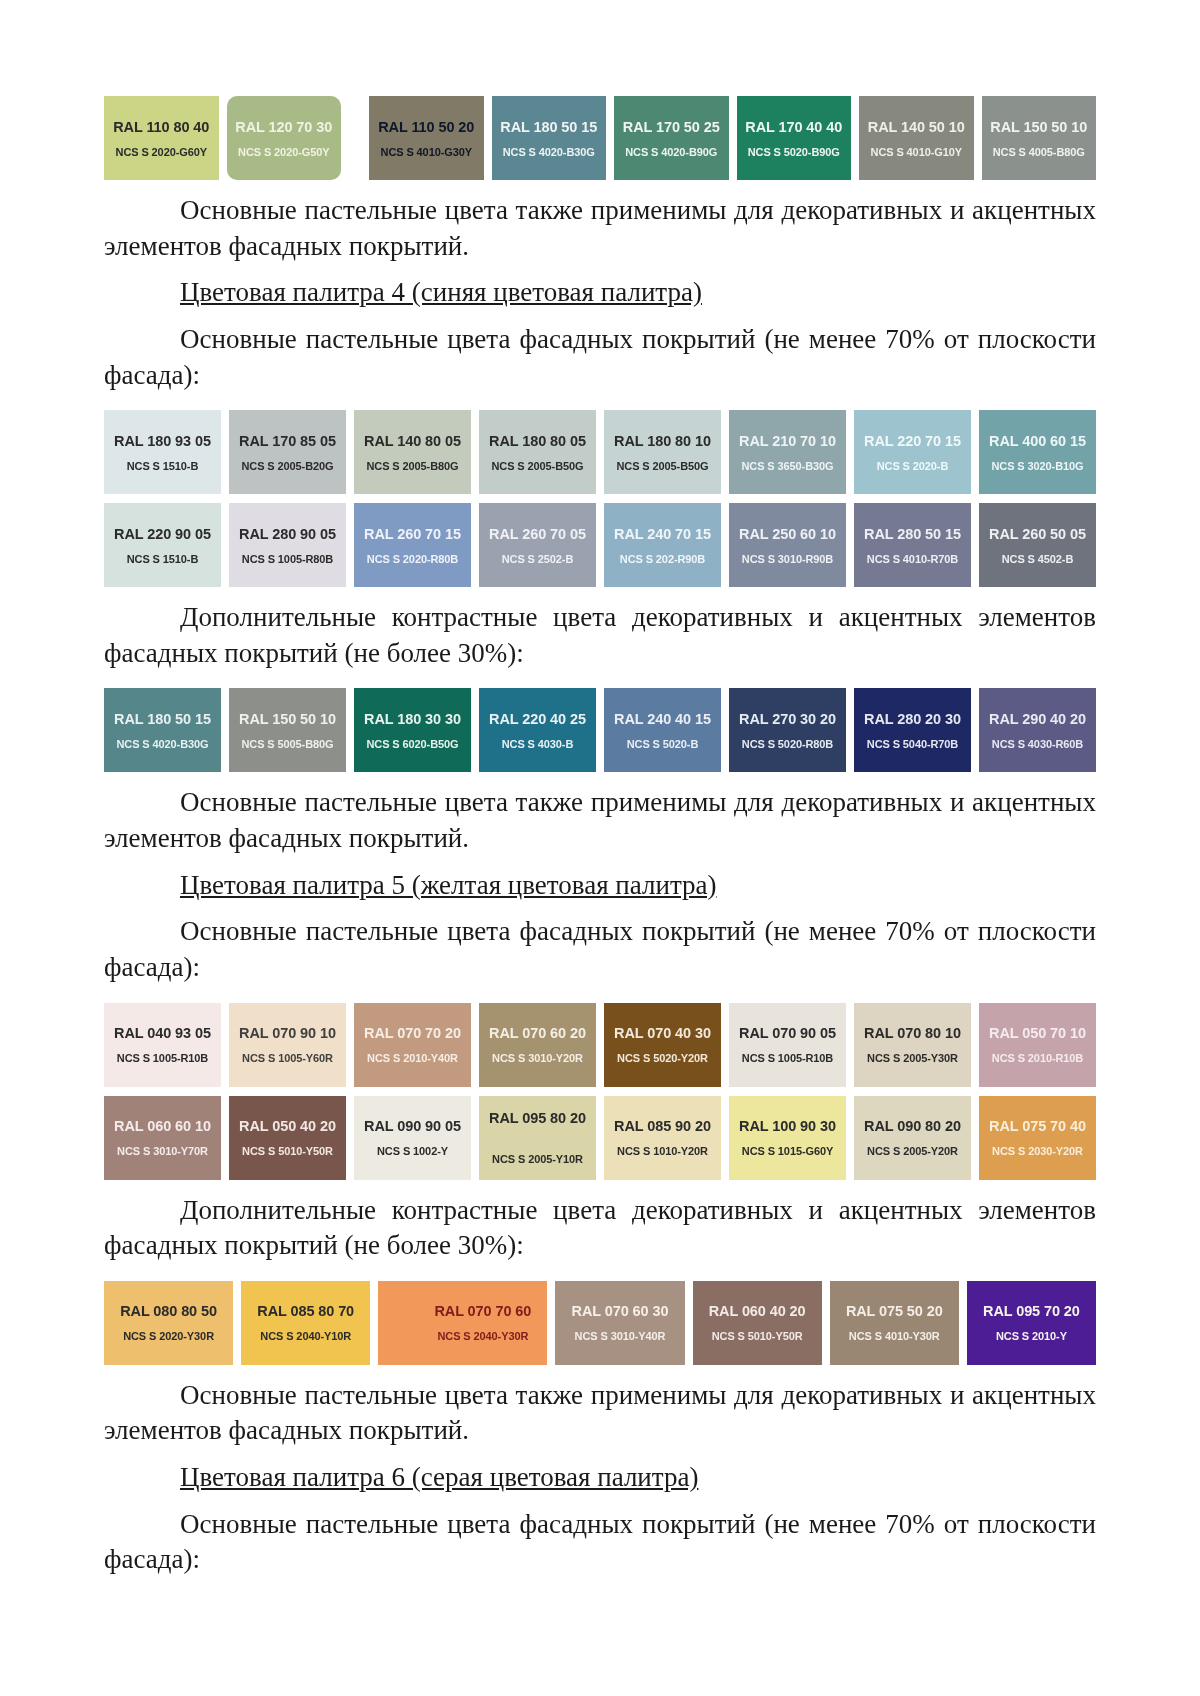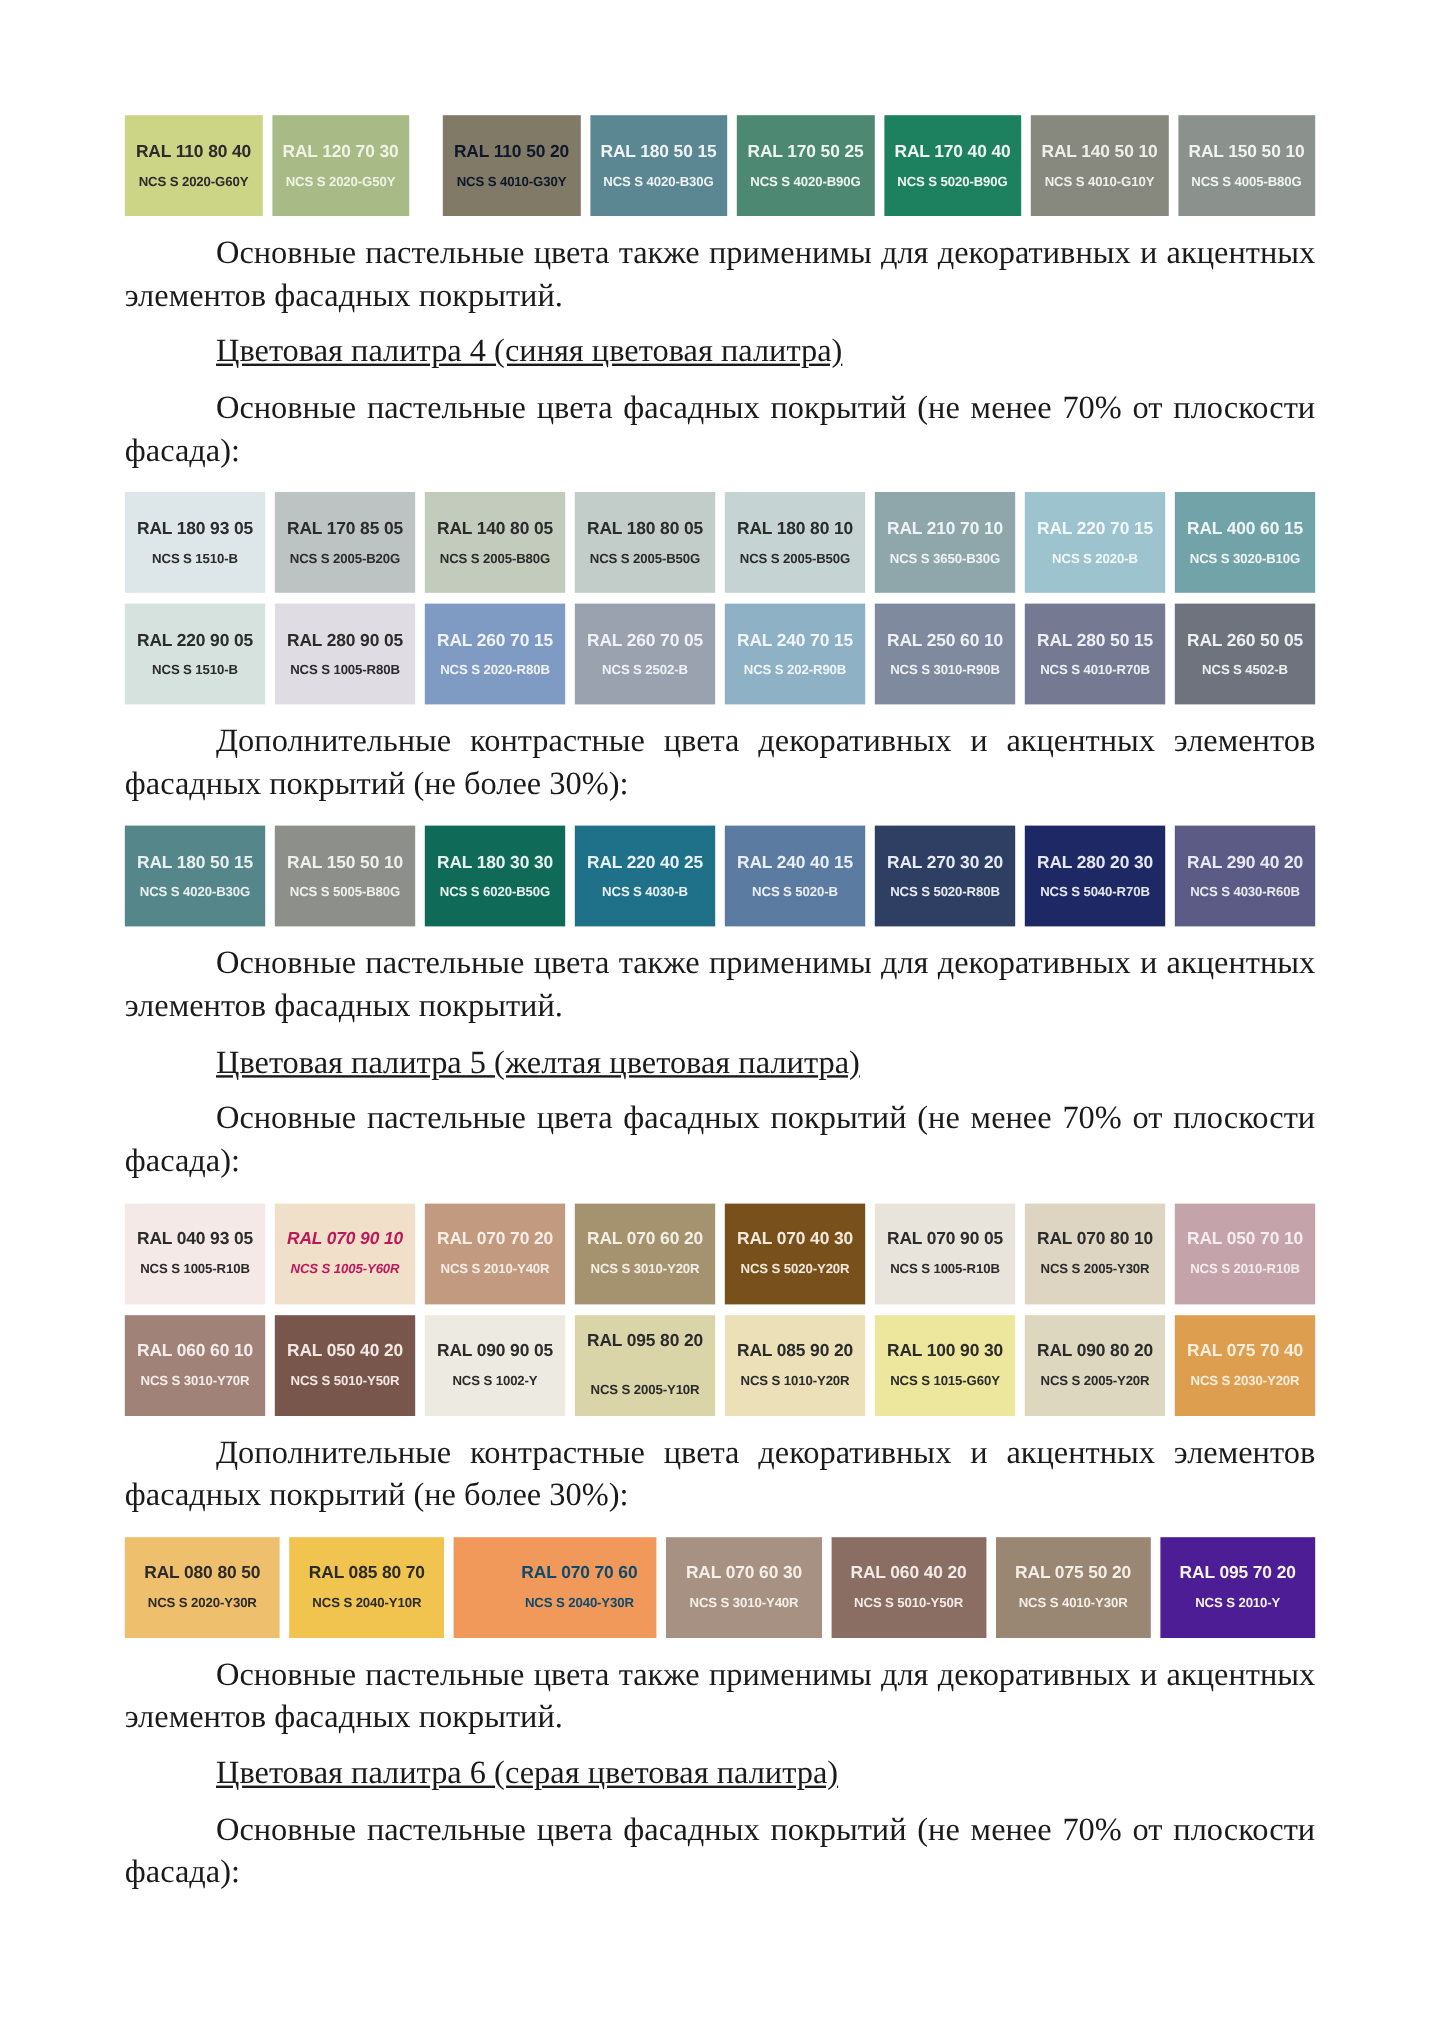--- a/index.html
+++ b/index.html
@@ -87,21 +87,21 @@
 </head>
 <body>
 
 <div class="page">
 
   <div class="swatch-row first">
       <div class="swatch" style="background: rgb(204, 213, 134); color: rgb(43, 43, 43);">
         <div class="ral">RAL 110 80 40</div>
         <div class="ncs">NCS S 2020-G60Y</div>
       </div>
-      <div class="swatch" style="background: rgb(168, 187, 134); color: rgb(240, 242, 228);">
+      <div class="swatch" style="background: rgb(168, 187, 134); color: rgb(240, 242, 228); border-radius: 10px;">
         <div class="ral">RAL 120 70 30</div>
         <div class="ncs">NCS S 2020-G50Y</div>
       </div>
       <div class="swatch" style="background: rgb(129, 122, 102); color: #0f172a; margin-left: 20px;">
         <div class="ral">RAL 110 50 20</div>
         <div class="ncs">NCS S 4010-G30Y</div>
       </div>
       <div class="swatch" style="background: rgb(90, 135, 146); color: rgb(238, 243, 244);">
         <div class="ral">RAL 180 50 15</div>
         <div class="ncs">NCS S 4020-B30G</div>
@@ -246,21 +246,21 @@
 
   <p class="para tight">Основные пастельные цвета фасадных покрытий (не менее 70% от плоскости фасада):</p>
 
   <div class="spacer-sm"></div>
 
   <div class="swatch-row">
       <div class="swatch" style="background: rgb(245, 233, 232); color: rgb(43, 43, 43);">
         <div class="ral">RAL 040 93 05</div>
         <div class="ncs">NCS S 1005-R10B</div>
       </div>
-      <div class="swatch" style="background: rgb(240, 223, 201); color: #be185d; font-style: italic;">
+      <div class="swatch" style="background: rgb(240, 223, 201); color: #404040;">
         <div class="ral">RAL 070 90 10</div>
         <div class="ncs">NCS S 1005-Y60R</div>
       </div>
       <div class="swatch" style="background: rgb(193, 154, 127); color: rgb(246, 238, 230);">
         <div class="ral">RAL 070 70 20</div>
         <div class="ncs">NCS S 2010-Y40R</div>
       </div>
       <div class="swatch" style="background: rgb(165, 146, 111); color: rgb(244, 239, 229);">
         <div class="ral">RAL 070 60 20</div>
         <div class="ncs">NCS S 3010-Y20R</div>
@@ -323,21 +323,21 @@
 
   <div class="swatch-row">
       <div class="swatch" style="background: rgb(238, 191, 108); color: rgb(43, 43, 43);">
         <div class="ral">RAL 080 80 50</div>
         <div class="ncs">NCS S 2020-Y30R</div>
       </div>
       <div class="swatch" style="background: rgb(240, 196, 78); color: rgb(43, 43, 43);">
         <div class="ral">RAL 085 80 70</div>
         <div class="ncs">NCS S 2040-Y10R</div>
       </div>
-      <div class="swatch" style="background: rgb(240, 153, 90); color: #0c4a6e; padding-left: 42px;">
+      <div class="swatch" style="background: rgb(240, 153, 90); color: #7f1d1d; padding-left: 42px;">
         <div class="ral">RAL 070 70 60</div>
         <div class="ncs">NCS S 2040-Y30R</div>
       </div>
       <div class="swatch" style="background: rgb(167, 145, 131); color: rgb(245, 239, 233);">
         <div class="ral">RAL 070 60 30</div>
         <div class="ncs">NCS S 3010-Y40R</div>
       </div>
       <div class="swatch" style="background: rgb(138, 109, 99); color: rgb(242, 234, 230);">
         <div class="ral">RAL 060 40 20</div>
         <div class="ncs">NCS S 5010-Y50R</div>

